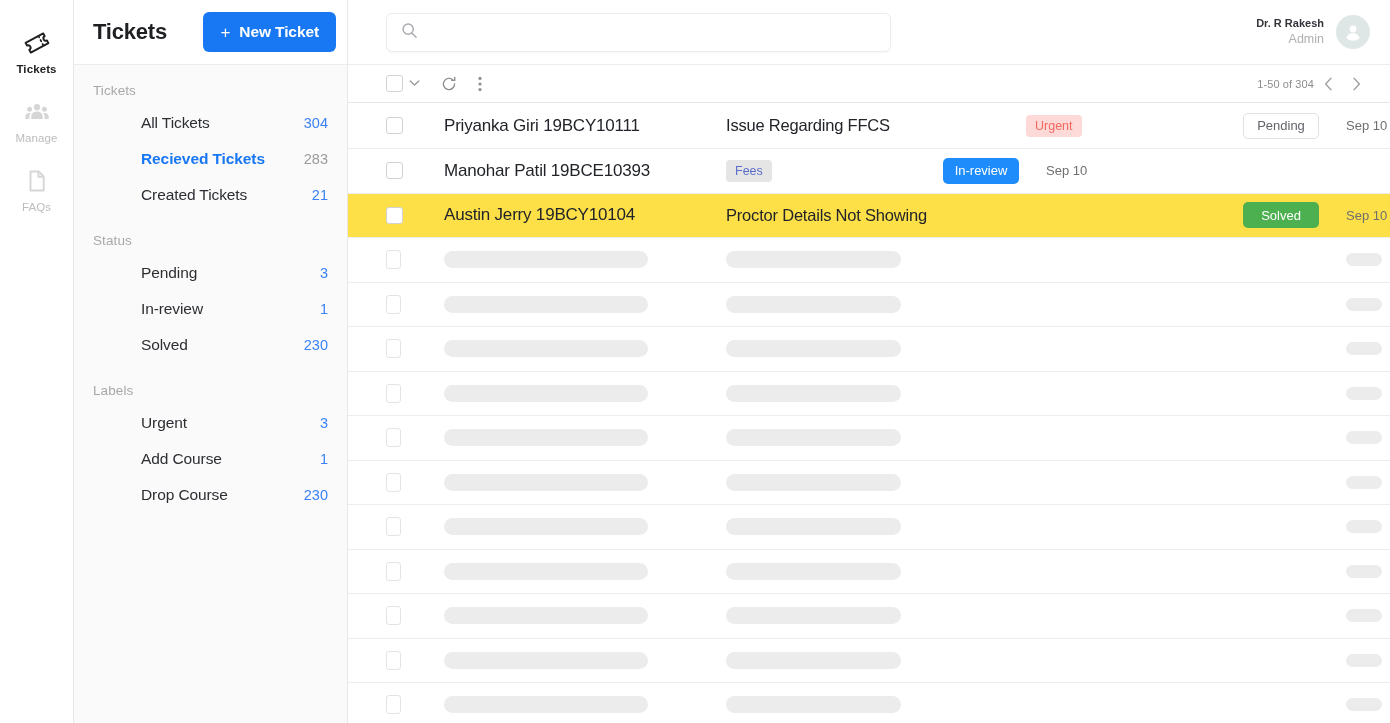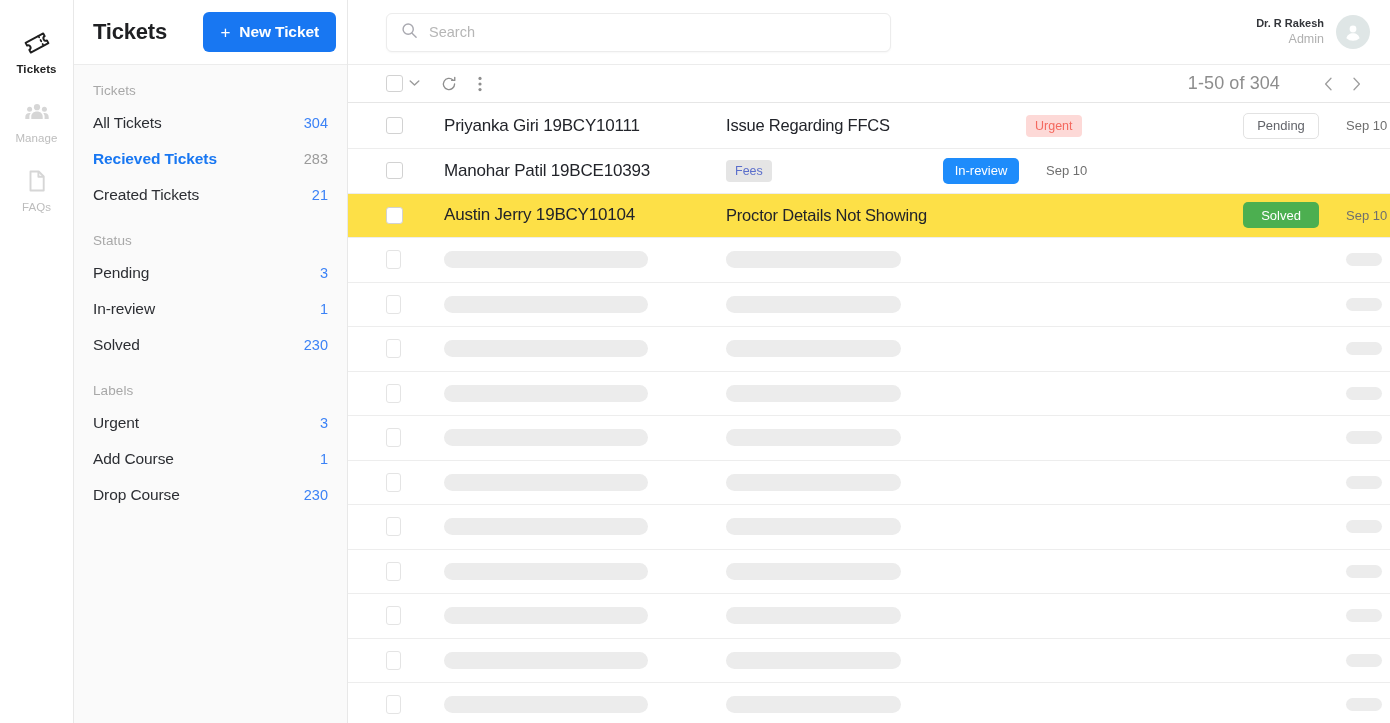--- a/index.html
+++ b/index.html
@@ -65,21 +65,21 @@
   .nav-body { padding: 18px 19px 0 19px; flex: 1; }
   .nav-section-title {
     font-size: 13.5px; color: #a8a8a8; font-weight: 400;
     margin-bottom: 7px; margin-top: 20px; letter-spacing: .1px;
   }
   .nav-section-title.first { margin-top: 0; }
   .nav-row {
     display: flex; align-items: center; justify-content: space-between;
     height: 36px; cursor: pointer;
   }
-  .nav-label { font-size: 15.5px; color: #2c2e33; letter-spacing: -.1px; }
+  .nav-label { font-size: 15.5px; color: #2c2e33; letter-spacing: -.1px; margin-left: 48px; }
   .nav-row.selected .nav-label { color: #1877f2; font-weight: 700; }
   .nav-count { font-size: 14.5px; color: #3b82f6; }
   .nav-row.selected .nav-count { color: #9b9b9b; }
 
   
   .main { flex: 1; display: flex; flex-direction: column; height: 723px; min-width: 0; }
 
   .topbar {
     height: 65px; flex: 0 0 65px;
     border-bottom: 1px solid #ececec;
@@ -128,21 +128,21 @@
     border: 1.4px solid #d2d2d2; border-radius: 3px;
     background: #fff; cursor: pointer; flex: 0 0 17px;
   }
   .caret {
     margin-left: 6px; color: #9b9b9b; font-size: 10px; cursor: pointer;
     line-height: 1;
   }
   .tb-icon { margin-left: 20px; cursor: pointer; display: flex; align-items: center; }
   .dots { margin-left: 20px; cursor: pointer; display: flex; align-items: center; }
   .pager { margin-left: auto; display: flex; align-items: center; gap: 0; }
-  .pager-text { font-size: 18px; color: #8d8d8d; margin-right: 34px; letter-spacing: .1px; }
+  .pager-text { font-size: 11px; color: #8d8d8d; letter-spacing: .1px; }
   .pager-btn {
     width: 28px; height: 28px; display: flex; align-items: center; justify-content: center;
     color: #9e9e9e; cursor: pointer; font-size: 15px;
   }
 
   
   .rows { flex: 1; overflow: hidden; background: #fff; }
   .row {
     height: 44.5px;
     display: flex; align-items: center;
@@ -293,21 +293,20 @@
   <section class="main">
 
     <header class="topbar">
       <div class="search-wrap">
         <span>
           <svg width="17" height="17" viewBox="0 0 18 18" fill="none">
             <circle cx="7.6" cy="7.6" r="5.4" stroke="#a9a9b0" stroke-width="1.5"></circle>
             <path d="M11.7 11.9 16 16.1" stroke="#a9a9b0" stroke-width="1.5" stroke-linecap="round"></path>
           </svg>
         </span>
-        <input class="search-input" type="text" placeholder="Search" style="">
       </div>
 
       <div class="user-block">
         <div class="user-text">
           <div class="user-name">Dr. R Rakesh</div>
           <div class="user-role">Admin</div>
         </div>
         <div class="avatar">
           <svg width="24" height="24" viewBox="0 0 24 24" fill="#ffffff">
             <circle cx="12" cy="9" r="3.4"></circle>

